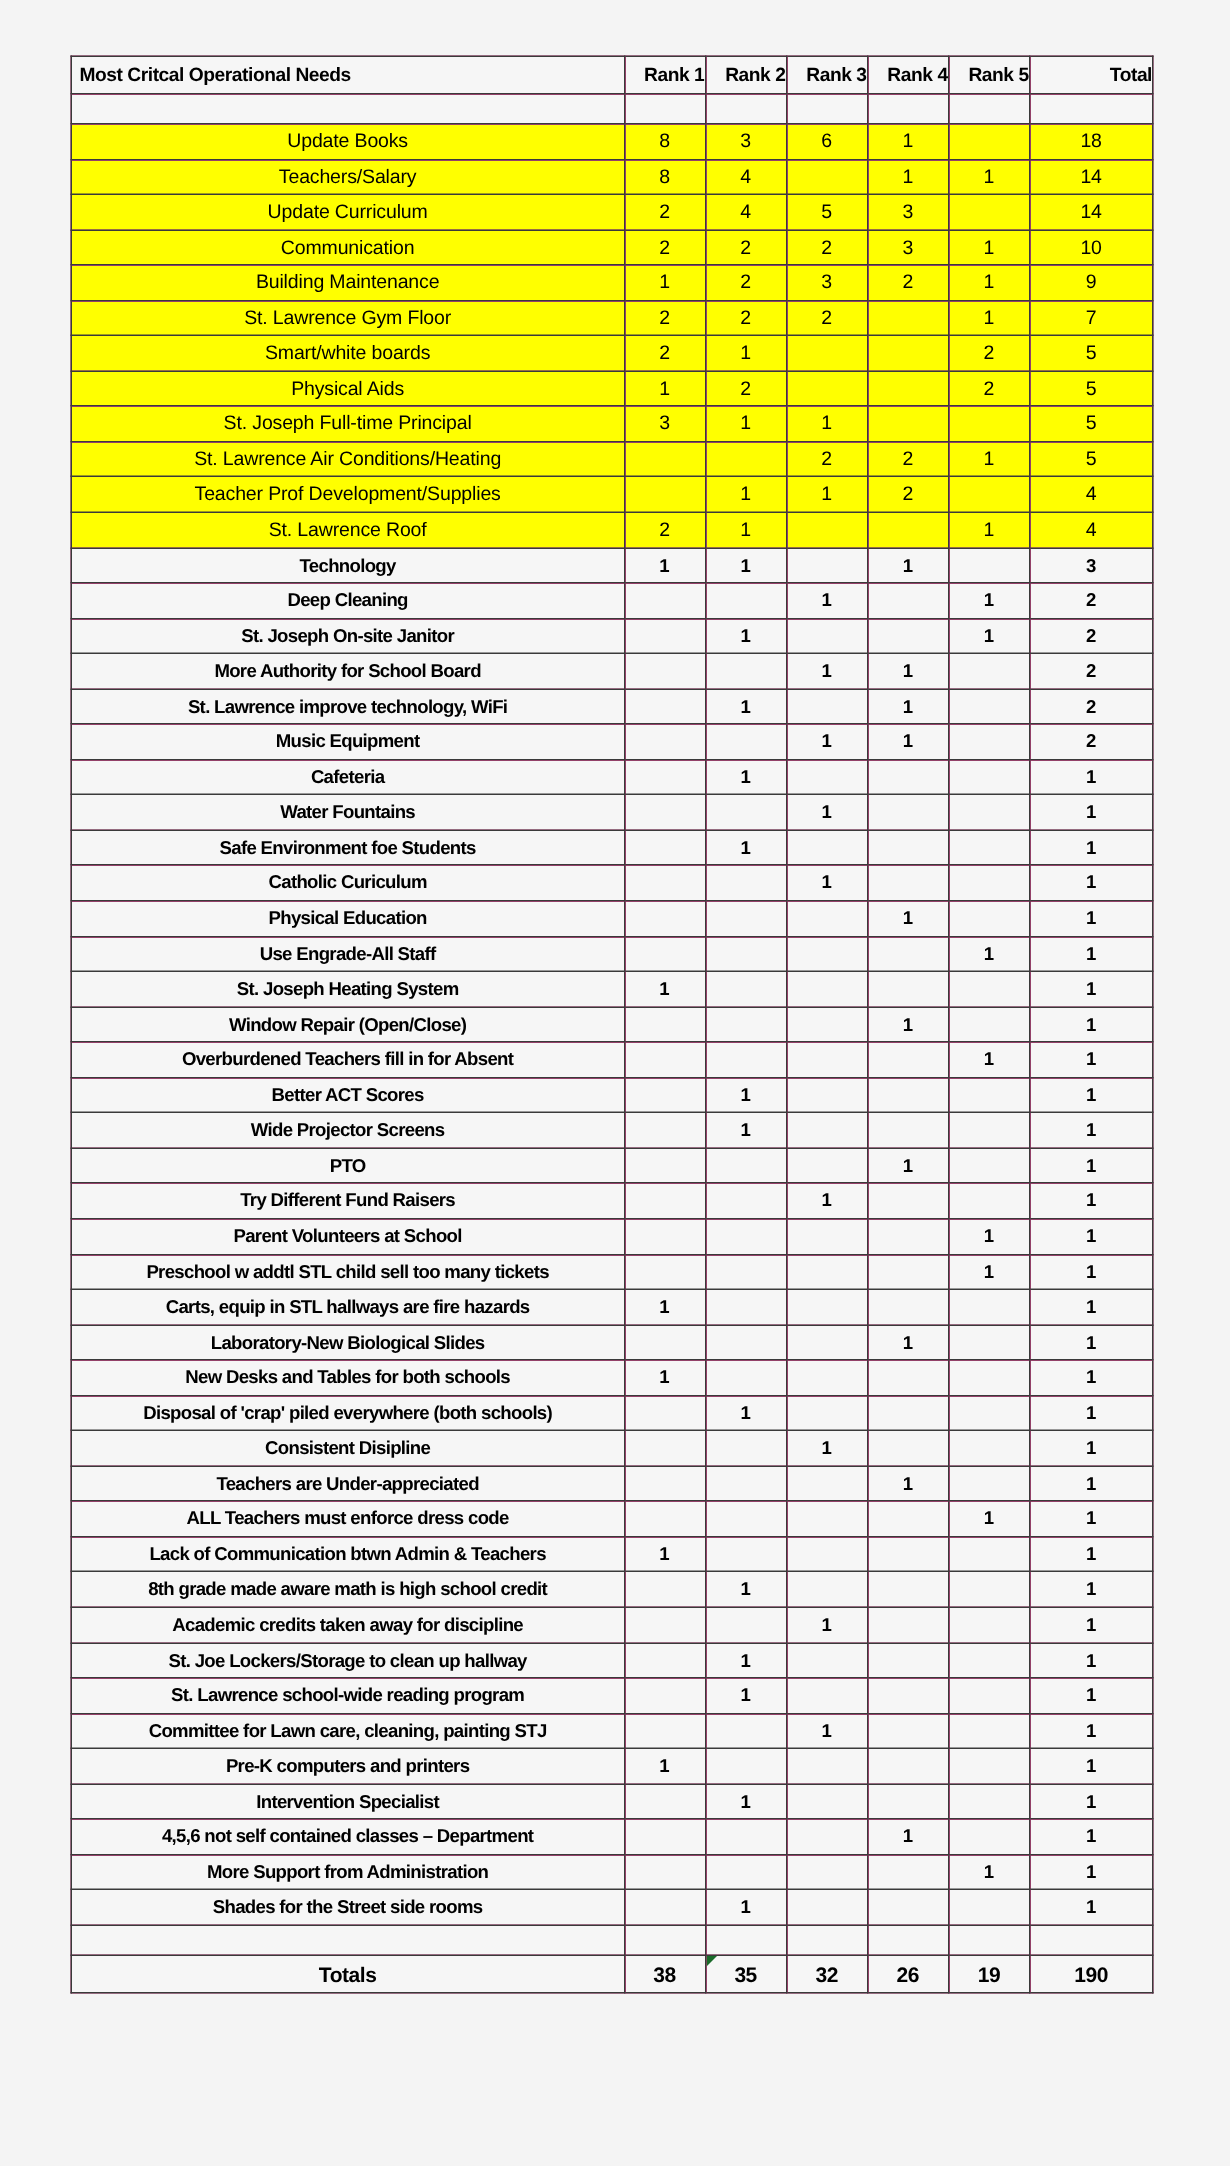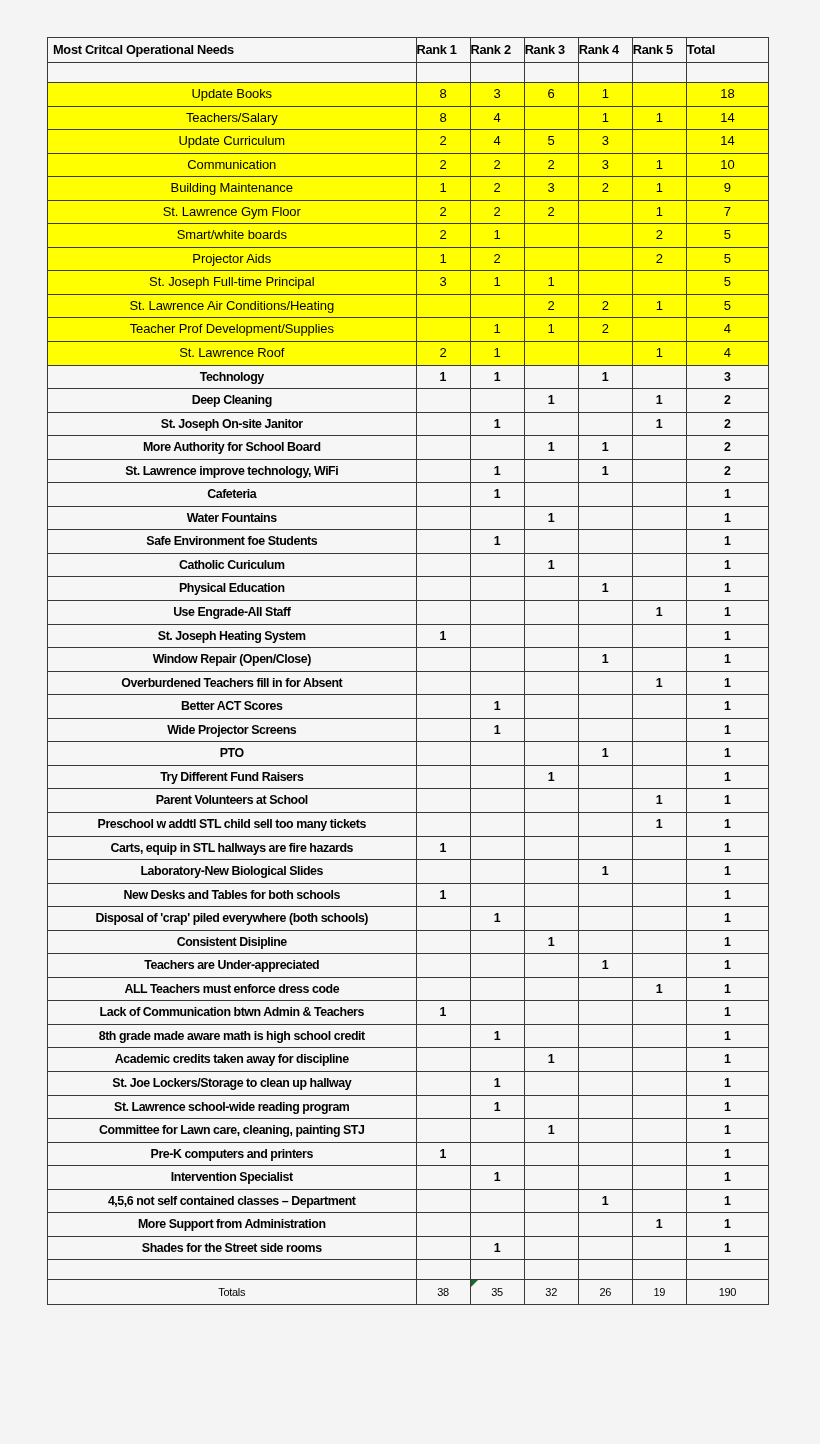--- a/index.html
+++ b/index.html
@@ -45,21 +45,21 @@
   col.c-rank   { width: 54px; }
   col.c-total  { width: 82px; }
 
   
   tr.hdr th {
     font-weight: bold;
     font-size: 12.8px;
     font-family: "Liberation Sans Narrow", "Liberation Sans", sans-serif;
     letter-spacing: -0.3px;
     color: #000;
-    text-align: left;
+    text-align: right;
     height: 24px;
     line-height: 24px;
   }
   tr.hdr th.label-head {
     text-align: left;
     padding-left: 5px;
   }
   
   tr.spacer td { height: 19px; line-height: 19px; }
 
@@ -88,22 +88,22 @@
     font-family: "Liberation Sans Narrow", "Liberation Sans", sans-serif;
     font-weight: bold;
     font-size: 12.4px;
     letter-spacing: -0.45px;
   }
   tr.plain td.num { letter-spacing: 0; }
 
   
   tr.totals td {
     font-family: "Liberation Sans Narrow", "Liberation Sans", sans-serif;
-    font-weight: normal;
-    font-size: 11px;
+    font-weight: bold;
+    font-size: 14px;
     letter-spacing: -0.3px;
     background: #f6f6f6;
     height: 24px;
     line-height: 24px;
   }
   
   td.marker { position: relative; }
   td.marker::before {
     content: "";
     position: absolute;
@@ -204,21 +204,21 @@
         <tr class="hl">
           <td class="label">Smart/white boards</td>
           <td class="num">2</td>
           <td class="num">1</td>
           <td class="num"></td>
           <td class="num"></td>
           <td class="num">2</td>
           <td class="num">5</td>
         </tr>
         <tr class="hl">
-          <td class="label">Projector Aids</td>
+          <td class="label">Physical Aids</td>
           <td class="num">1</td>
           <td class="num">2</td>
           <td class="num"></td>
           <td class="num"></td>
           <td class="num">2</td>
           <td class="num">5</td>
         </tr>
         <tr class="hl">
           <td class="label">St. Joseph Full-time Principal</td>
           <td class="num">3</td>
@@ -289,20 +289,29 @@
           <td class="num">1</td>
           <td class="num">1</td>
           <td class="num"></td>
           <td class="num">2</td>
         </tr>
         <tr class="plain">
           <td class="label">St. Lawrence improve technology, WiFi</td>
           <td class="num"></td>
           <td class="num">1</td>
           <td class="num"></td>
+          <td class="num">1</td>
+          <td class="num"></td>
+          <td class="num">2</td>
+        </tr>
+        <tr class="plain">
+          <td class="label">Music Equipment</td>
+          <td class="num"></td>
+          <td class="num"></td>
+          <td class="num">1</td>
           <td class="num">1</td>
           <td class="num"></td>
           <td class="num">2</td>
         </tr>
         <tr class="plain">
           <td class="label">Cafeteria</td>
           <td class="num"></td>
           <td class="num">1</td>
           <td class="num"></td>
           <td class="num"></td>

